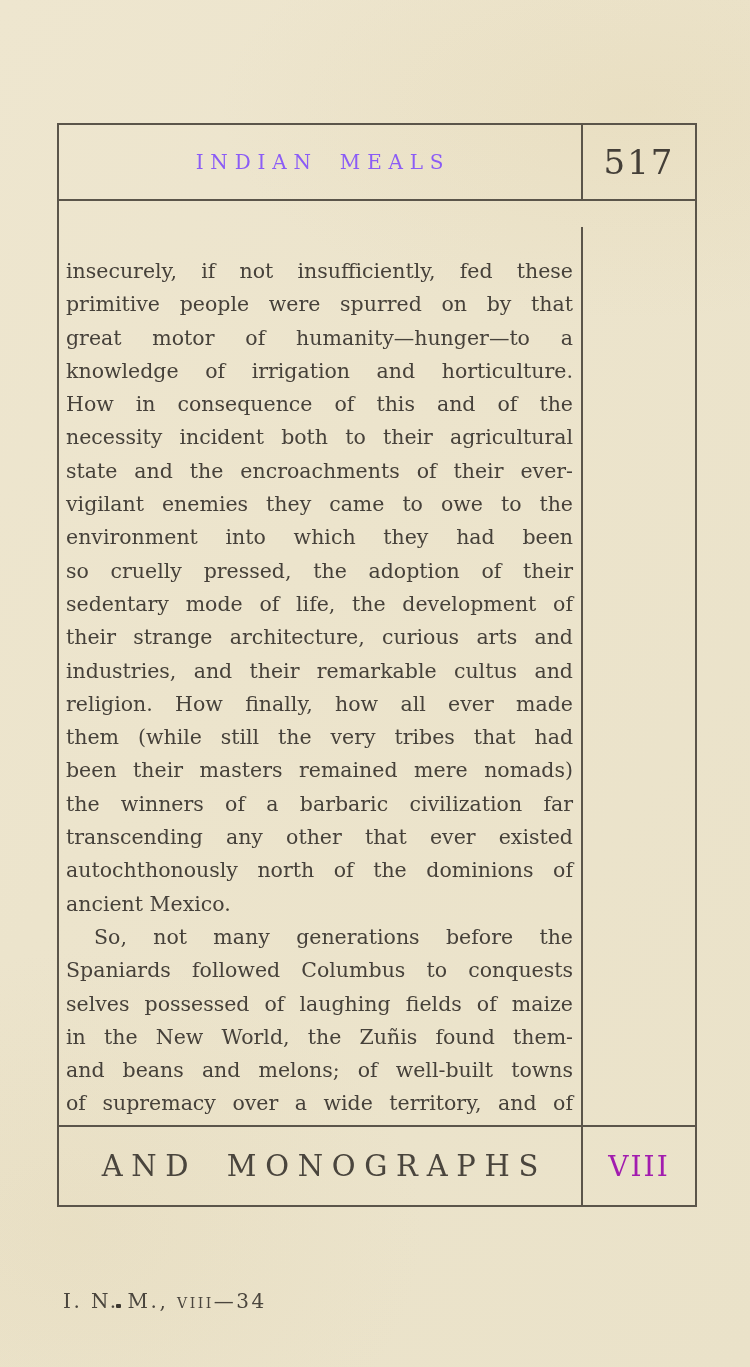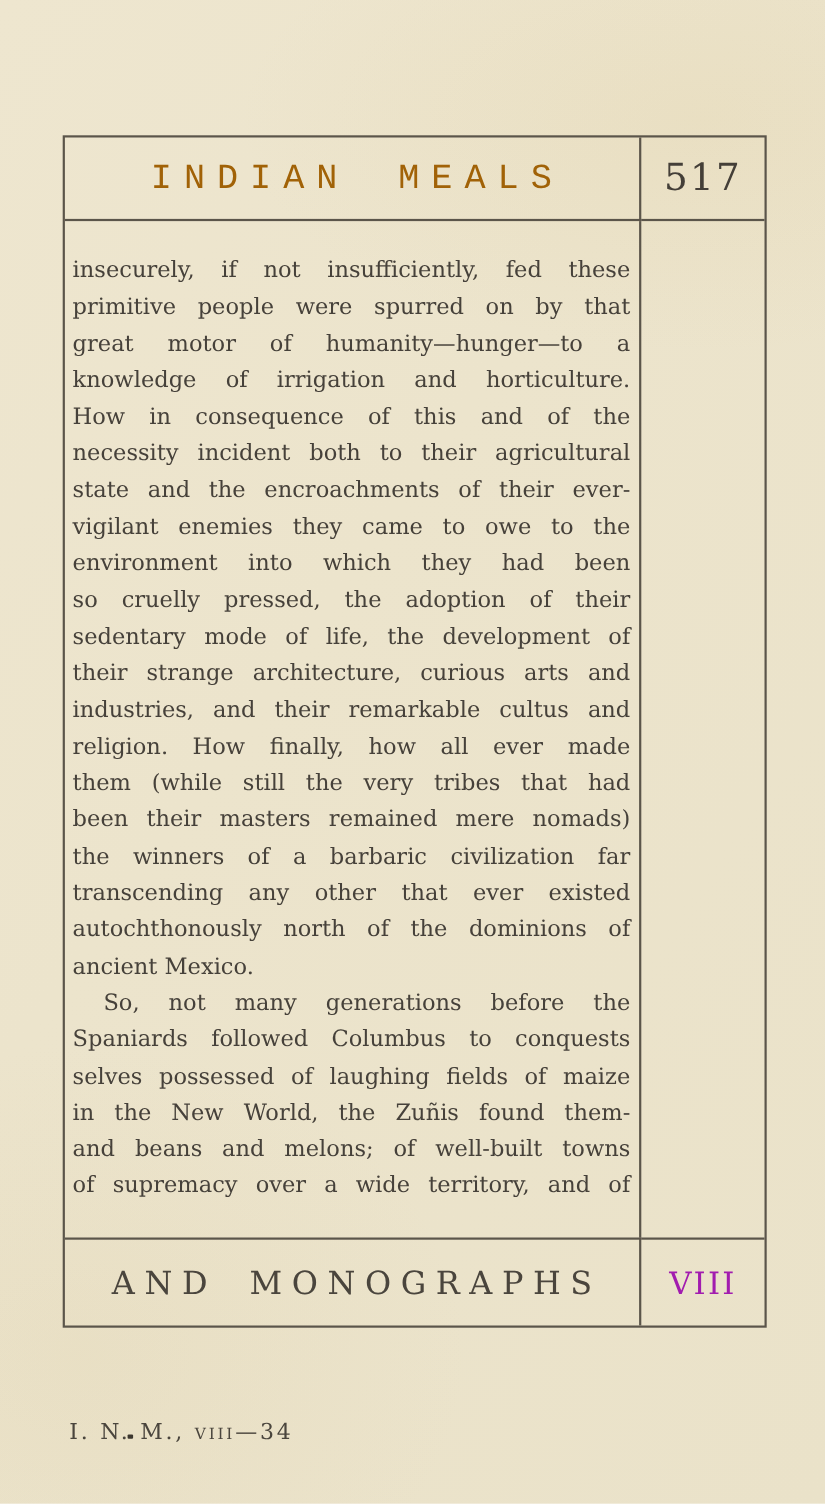--- a/index.html
+++ b/index.html
@@ -30,35 +30,35 @@
   .row-rule-top { border-top: 2px solid #5b554a; }
 
   .header-left, .header-right,
   .footer-left, .footer-right {
     display: flex;
     align-items: center;
     justify-content: center;
   }
 
   .running-head {
-    font-size: 32px;
+    font-size: 20px;
     letter-spacing: 0.34em;
     word-spacing: 0.45em;
-    color: #a16207;
+    color: #8b5cf6;
     padding-left: 0.3em; 
-    font-family: Liberation Mono, monospace;
   }
   .page-number {
     font-size: 34px;
     letter-spacing: 2px;
     color: #443f38;
   }
 
   .body-text {
     padding: 28px 8px 0 7px;
+    margin-top: 26px;
   }
   .line {
     font-size: 20.5px;
     line-height: 33.3px;
     text-align: justify;
     text-align-last: justify;
     color: #46413a;
     white-space: normal;
   }
   .line.para-end { text-align-last: left; }

